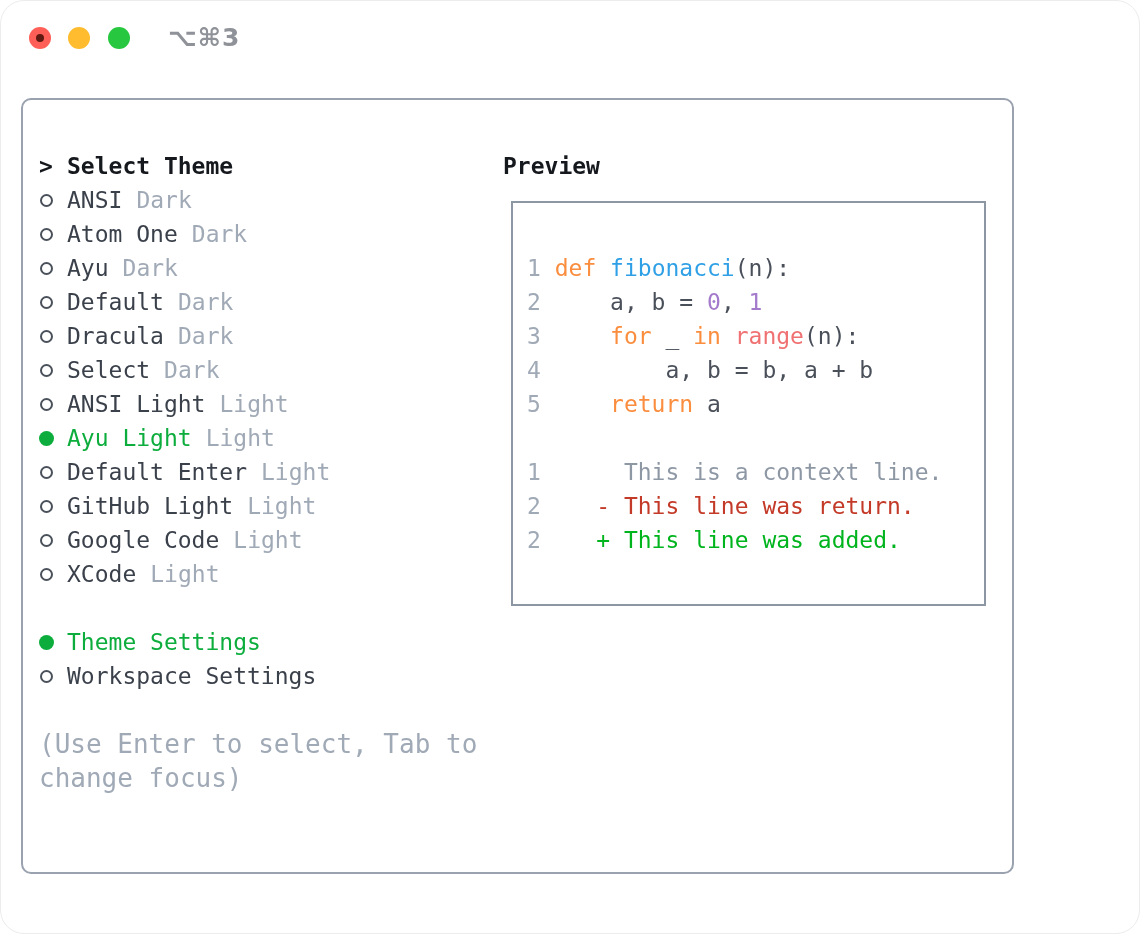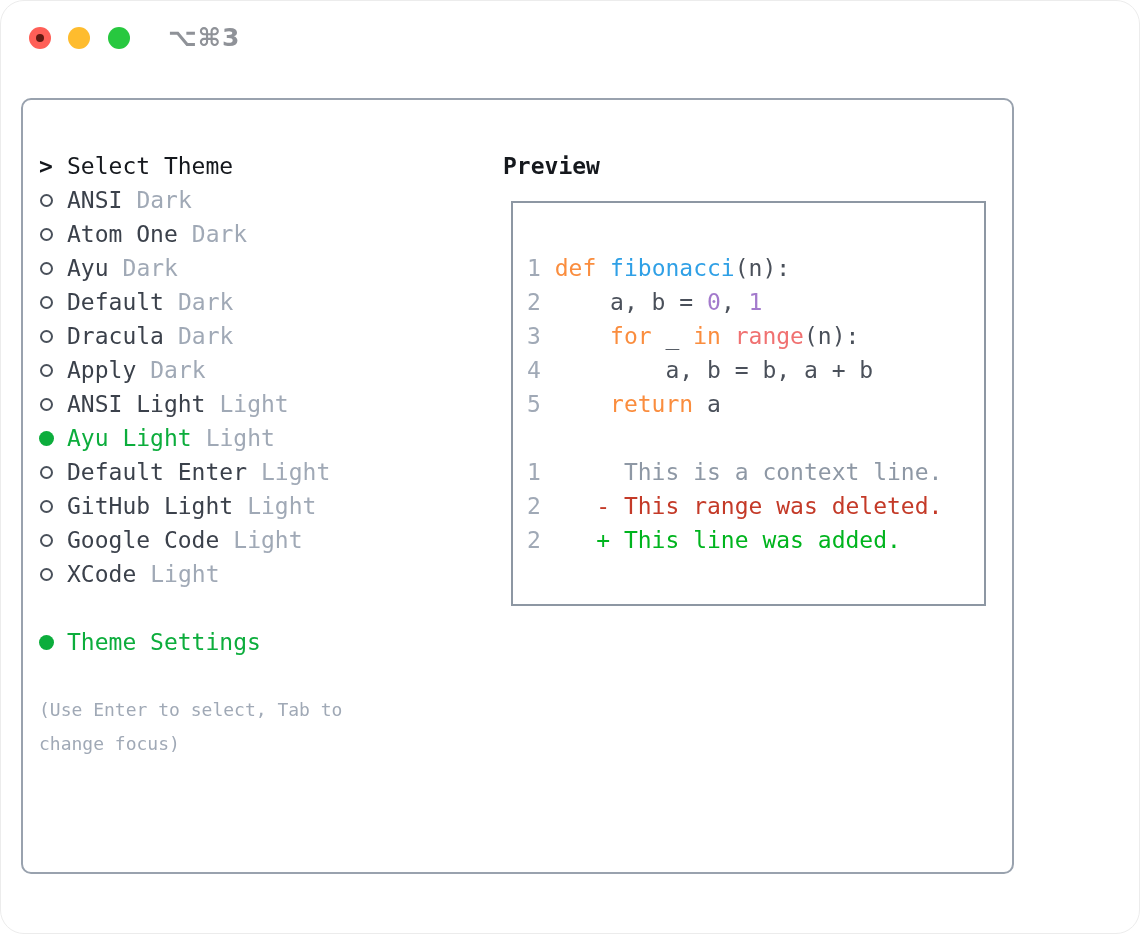--- a/index.html
+++ b/index.html
@@ -28,29 +28,29 @@
     font-size:25px;font-weight:bold;color:var(--titlebar-gray);letter-spacing:1px;}
 
   
   .panel{position:absolute;left:20px;top:97px;width:993px;height:776px;
     border:2px solid var(--border-outer);border-radius:10px;background:#fff;}
 
   .left-col{position:absolute;left:16px;top:49px;font-size:23px;color:var(--ink);}
   .row{height:34px;display:flex;align-items:center;white-space:pre;}
   .marker{display:inline-flex;width:28px;align-items:center;flex:none;}
   .prompt{color:var(--heading-black);font-weight:bold;}
-  .header-text{color:var(--heading-black);font-weight:normal;}
+  .header-text{color:var(--heading-black);font-weight:bold;}
   .radio{width:13px;height:13px;border-radius:50%;border:2px solid #4a515b;margin-left:1px;}
   .radio.on{border:none;width:15px;height:15px;background:var(--accent-green);margin-left:0;}
   .tname{color:var(--ink);}
   .theme-row.selected .tname{color:var(--accent-green);}
   .variant{color:var(--muted);margin-left:14px;}
   .spacer{height:34px;}
   .apply-title{color:var(--heading-black);}
-  .hint{color:var(--muted);line-height:34px;font-size:18px;margin-top:34px;}
+  .hint{color:var(--muted);line-height:34px;font-size:26px;margin-top:34px;}
 
   
   .preview-title{position:absolute;left:480px;top:49px;height:34px;display:flex;align-items:center;
     font-size:23px;font-weight:bold;color:var(--heading-black);text-align:right;}
   .preview-box{position:absolute;left:488px;top:101px;width:475px;height:405px;
     border:2px solid var(--border-inner);background:#fff;padding:48px 0 0 14px;overflow:hidden;}
   .code-line{height:34px;white-space:pre;font-size:23px;display:flex;align-items:center;}
   .lnum{display:inline-block;width:27.7px;color:var(--muted);flex:none;}
   .tok-code{color:var(--code-ink);}
   .tok-kw{color:var(--keyword-orange);}
@@ -82,52 +82,53 @@
         <span class="marker prompt">&gt;</span>
         <span class="header-text">Select Theme</span>
       </div>
 
       <div id="theme-list">
           <div class="row theme-row"><span class="marker"><span class="radio"></span></span><span class="tname">ANSI</span><span class="variant">Dark</span></div>
           <div class="row theme-row"><span class="marker"><span class="radio"></span></span><span class="tname">Atom One</span><span class="variant">Dark</span></div>
           <div class="row theme-row"><span class="marker"><span class="radio"></span></span><span class="tname">Ayu</span><span class="variant">Dark</span></div>
           <div class="row theme-row"><span class="marker"><span class="radio"></span></span><span class="tname">Default</span><span class="variant">Dark</span></div>
           <div class="row theme-row"><span class="marker"><span class="radio"></span></span><span class="tname">Dracula</span><span class="variant">Dark</span></div>
-          <div class="row theme-row"><span class="marker"><span class="radio"></span></span><span class="tname">Apply</span><span class="variant">Dark</span></div>
+          <div class="row theme-row"><span class="marker"><span class="radio"></span></span><span class="tname">Select</span><span class="variant">Dark</span></div>
           <div class="row theme-row"><span class="marker"><span class="radio"></span></span><span class="tname">ANSI Light</span><span class="variant">Light</span></div>
           <div class="row theme-row selected"><span class="marker"><span class="radio on"></span></span><span class="tname">Ayu Light</span><span class="variant">Light</span></div>
           <div class="row theme-row"><span class="marker"><span class="radio"></span></span><span class="tname">Default Enter</span><span class="variant">Light</span></div>
           <div class="row theme-row"><span class="marker"><span class="radio"></span></span><span class="tname">GitHub Light</span><span class="variant">Light</span></div>
           <div class="row theme-row"><span class="marker"><span class="radio"></span></span><span class="tname">Google Code</span><span class="variant">Light</span></div>
           <div class="row theme-row"><span class="marker"><span class="radio"></span></span><span class="tname">XCode</span><span class="variant">Light</span></div>
         </div>
 
       <div class="spacer"></div>
 
 
       <div id="apply-list">
           <div class="row theme-row selected"><span class="marker"><span class="radio on"></span></span><span class="tname">Theme Settings</span></div>
+          <div class="row theme-row"><span class="marker"><span class="radio"></span></span><span class="tname">Workspace Settings</span></div>
         </div>
 
       <div class="hint">
         <div>(Use Enter to select, Tab to</div>
         <div>change focus)</div>
       </div>
     </div>
 
     <div class="preview-title">Preview</div>
 
     <div class="preview-box">
       <div id="code-lines">
           <div class="code-line"><span class="lnum">1</span><span class="tok-kw">def</span><span class="tok-code"> </span><span class="tok-fn">fibonacci</span><span class="tok-code">(n):</span></div>
           <div class="code-line"><span class="lnum">2</span><span class="tok-code">    a, b = </span><span class="tok-lit">0</span><span class="tok-code">, </span><span class="tok-lit">1</span></div>
           <div class="code-line"><span class="lnum">3</span><span class="tok-code">    </span><span class="tok-kw">for</span><span class="tok-code"> _ </span><span class="tok-kw">in</span><span class="tok-code"> </span><span class="tok-call">range</span><span class="tok-code">(n):</span></div>
           <div class="code-line"><span class="lnum">4</span><span class="tok-code">        a, b = b, a + b</span></div>
           <div class="code-line"><span class="lnum">5</span><span class="tok-code">    </span><span class="tok-kw">return</span><span class="tok-code"> a</span></div>
           <div class="code-line"><span class="lnum"></span></div>
           <div class="code-line"><span class="lnum">1</span><span class="tok-ctx">     This is a context line.</span></div>
-          <div class="code-line"><span class="lnum">2</span><span class="tok-del">   - This range was deleted.</span></div>
+          <div class="code-line"><span class="lnum">2</span><span class="tok-del">   - This line was return.</span></div>
           <div class="code-line"><span class="lnum">2</span><span class="tok-add">   + This line was added.</span></div>
         </div>
     </div>
 
   </div>
 </div>
 
 </body></html>

